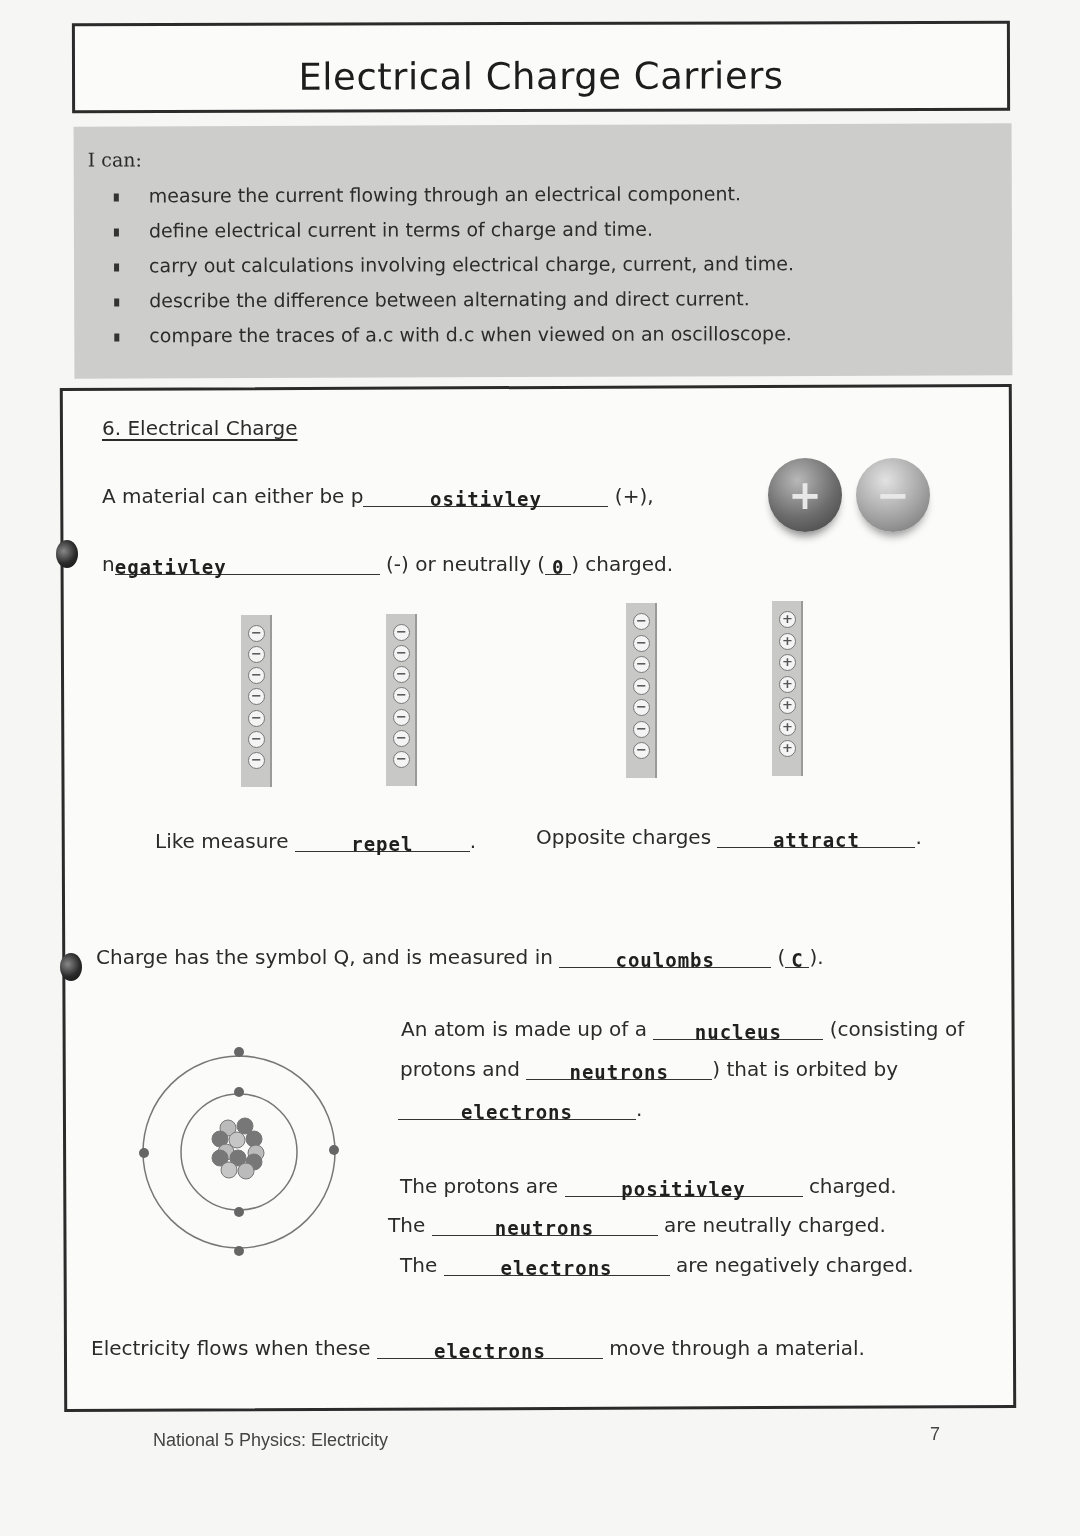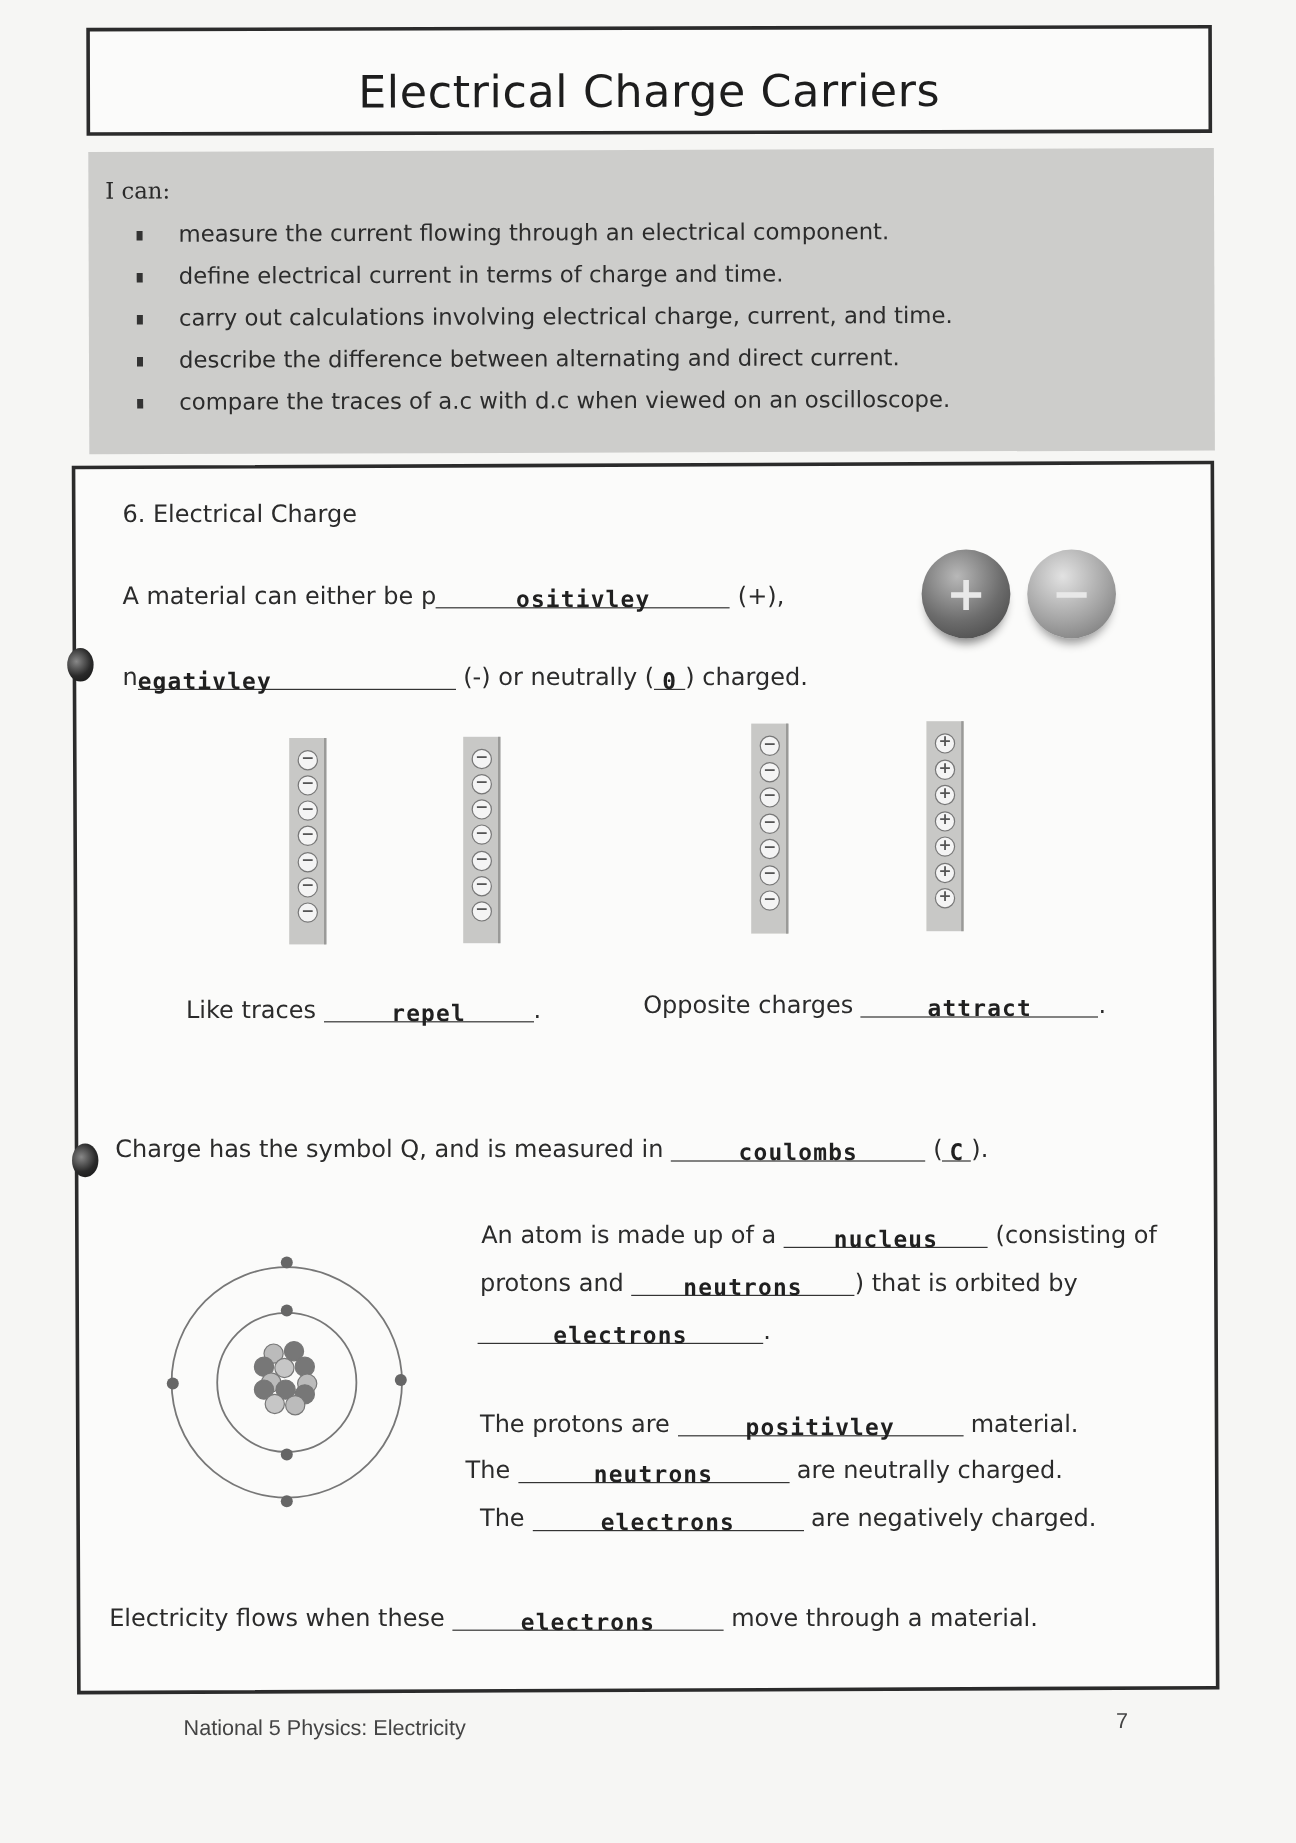--- a/index.html
+++ b/index.html
@@ -29,21 +29,21 @@
     .ican-list li { font-size: 19px; height: 35px; line-height: 35px; white-space: nowrap; color: #2c2c2c; }
     .ican-list li .bullet { display: inline-block; width: 5px; height: 8px; background: #333; margin-right: 30px; vertical-align: middle; }
     .main-box {
       left: 62px; top: 386px; width: 952px; height: 1024px;
       border: 3px solid #2b2b2b; box-sizing: border-box; background: #fbfbfa;
       transform: rotate(-0.25deg);
     }
     .txt { position: absolute; font-size: 20px; white-space: nowrap; color: #2b2b2b; }
     .blank { display: inline-block; border-bottom: 1.5px solid #333; text-align: center; position: relative; height: 22px; vertical-align: baseline; }
     .hw { font-family: "DejaVu Sans Mono", monospace; font-weight: bold; font-size: 19px; color: #202020; letter-spacing: 1px; position: relative; top: 3px; }
-    .section-title { text-underline-offset: 4px; }
+    .section-title { text-decoration: underline; text-underline-offset: 4px; }
     .rod { position: absolute; width: 31px; background: #c8c8c6; border-right: 2px solid #9a9a98; box-sizing: border-box; }
     .rod .q {
       position: absolute; left: 7px; width: 17px; height: 17px; border-radius: 50%;
       background: #f4f4f4; border: 1.5px solid #777; box-sizing: border-box;
       font-size: 13px; line-height: 14px; text-align: center; color: #555; font-weight: bold;
     }
     .ball { position: absolute; width: 74px; height: 74px; border-radius: 50%; }
     .ball .sym { position: absolute; left: 0; right: 0; top: 18px; text-align: center; font-size: 40px; color: #e8e8e8; font-weight: bold; line-height: 38px; }
     .punch { position: absolute; width: 22px; height: 28px; border-radius: 50%; background: radial-gradient(circle at 35% 40%, #888 0, #2a2a2a 55%, #111 100%); }
     .footer-left { left: 153px; top: 1430px; font-size: 18px; color: #444; font-family: "Liberation Sans", sans-serif; }
@@ -121,21 +121,21 @@
     <div class="q" style="top: 10px;">+</div>
     <div class="q" style="top: 31.5714px;">+</div>
     <div class="q" style="top: 53.1429px;">+</div>
     <div class="q" style="top: 74.7143px;">+</div>
     <div class="q" style="top: 96.2857px;">+</div>
     <div class="q" style="top: 117.857px;">+</div>
     <div class="q" style="top: 139.429px;">+</div>
   </div>
 
 <div class="txt" style="left:155px; top:829px;">
-  <span>Like traces</span>
+  <span>Like measure</span>
   <span class="blank" style="width:175px;"><span class="hw">repel</span></span><span>.</span>
 </div>
 <div class="txt" style="left:536px; top:825px;">
   <span>Opposite charges</span>
   <span class="blank" style="width:198px;text-align:center;"><span class="hw">attract</span></span><span>.</span>
 </div>
 
 <div class="txt" style="left:96px; top:945px;">
   <span>Charge has the symbol Q, and is measured in</span>
   <span class="blank" style="width:212px;"><span class="hw">coulombs</span></span>
@@ -176,21 +176,21 @@
   <span>protons and</span>
   <span class="blank" style="width:186px;"><span class="hw">neutrons</span></span><span>) that is orbited by</span>
 </div>
 <div class="txt" style="left:398px; top:1097px;">
   <span class="blank" style="width:238px;"><span class="hw">electrons</span></span><span>.</span>
 </div>
 
 <div class="txt" style="left:400px; top:1174px;">
   <span>The protons are</span>
   <span class="blank" style="width:238px;"><span class="hw">positivley</span></span>
-  <span>material.</span>
+  <span>charged.</span>
 </div>
 <div class="txt" style="left:388px; top:1213px;">
   <span>The</span>
   <span class="blank" style="width:226px;"><span class="hw">neutrons</span></span>
   <span>are neutrally charged.</span>
 </div>
 <div class="txt" style="left:400px; top:1253px;">
   <span>The</span>
   <span class="blank" style="width:226px;"><span class="hw">electrons</span></span>
   <span>are negatively charged.</span>

